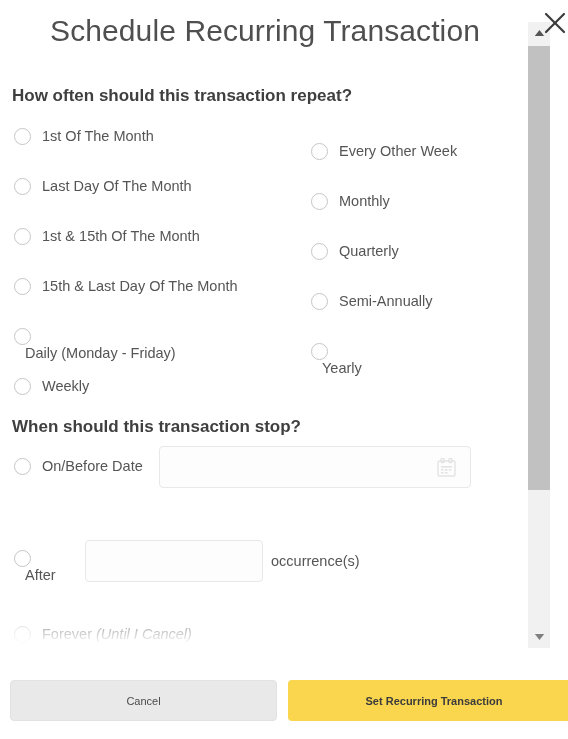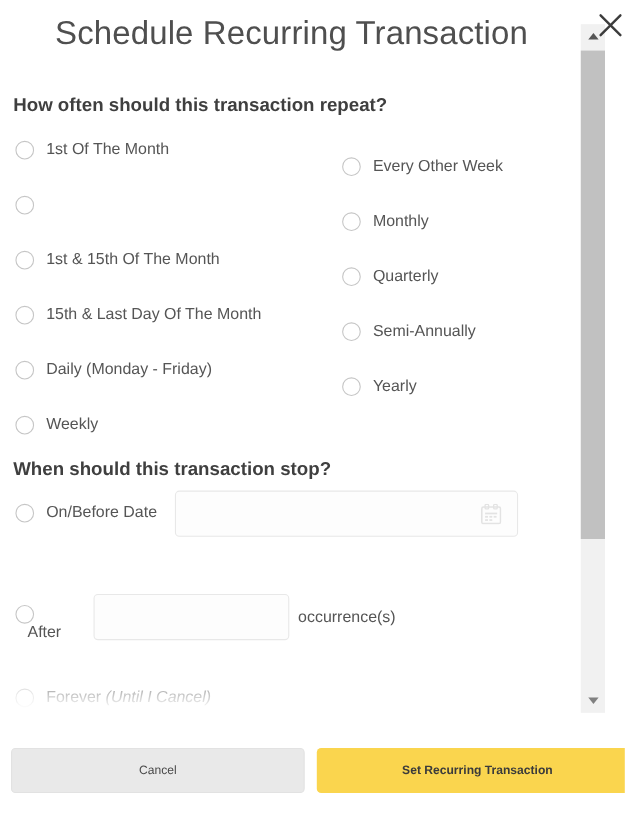--- a/index.html
+++ b/index.html
@@ -98,21 +98,21 @@
     font-style: italic;
   }
 
   
   .col-left  { left: 14px; }
   .col-right { left: 311px; margin-top: 15px; }
   .row-0 { top: 62px; }
   .row-1 { top: 112px; }
   .row-2 { top: 162px; }
   .row-3 { top: 212px; }
-  .row-4 { top: 262px; }
+  .row-4 { top: 262px; flex-direction: column; }
   .row-5 { top: 312px; }
 
   
   #stop-row-date    { left: 14px; top: 392px; }
   #stop-row-after   { left: 14px; top: 484px; flex-direction: column; }
   #stop-row-forever { left: 14px; top: 560px; }
 
   .text-input {
     position: absolute;
     box-sizing: border-box;
@@ -250,20 +250,21 @@
   <div class="scroll-area">
 
     <div class="section-heading" id="heading-repeat">How often should this transaction repeat?</div>
 
     <div class="radio-row col-left row-0">
       <span class="radio-mark"></span>
       <span class="radio-label">1st Of The Month</span>
     </div>
     <div class="radio-row col-left row-1">
       <span class="radio-mark"></span>
+      <span class="radio-label">Last Day Of The Month</span>
     </div>
     <div class="radio-row col-left row-2">
       <span class="radio-mark"></span>
       <span class="radio-label">1st &amp; 15th Of The Month</span>
     </div>
     <div class="radio-row col-left row-3">
       <span class="radio-mark"></span>
       <span class="radio-label">15th &amp; Last Day Of The Month</span>
     </div>
     <div class="radio-row col-left row-4">

